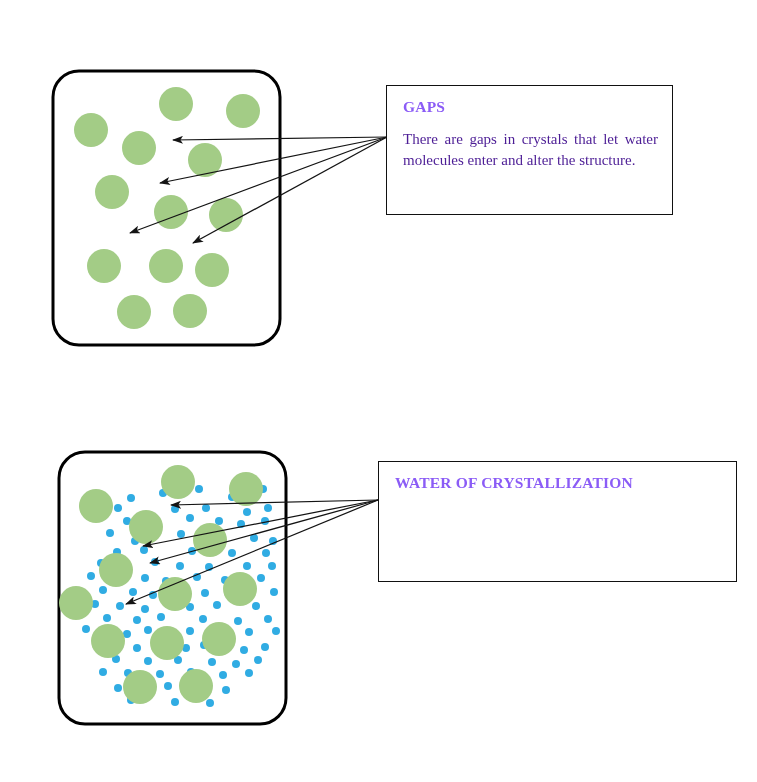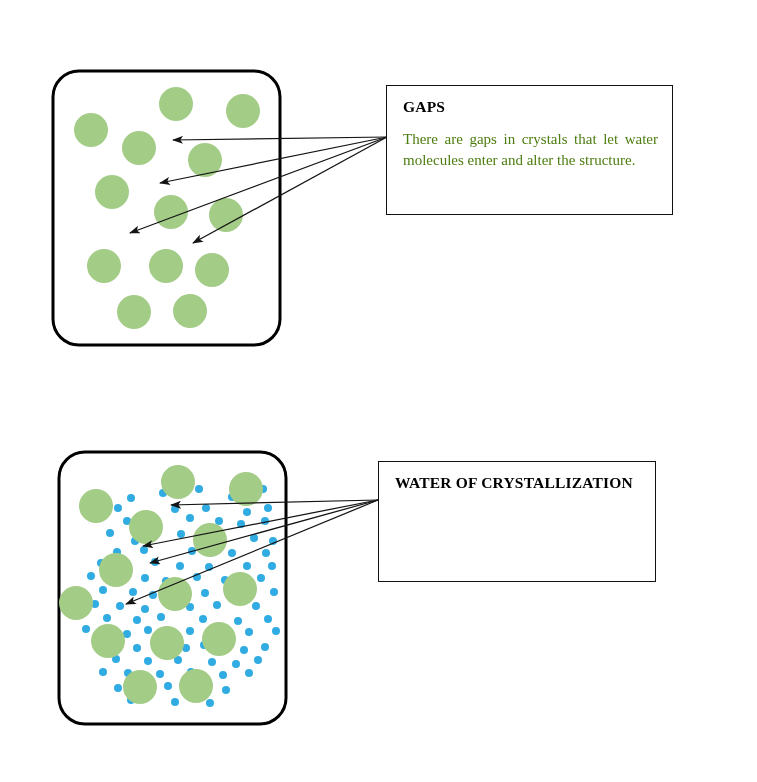--- a/index.html
+++ b/index.html
@@ -27,46 +27,46 @@
     height: 782px;
   }
   .callout {
     position: absolute;
     box-sizing: border-box;
     background: #ffffff;
     border: 1.4px solid #111111;
     padding: 12px 14px 14px 16px;
   }
   .callout-title {
-    color: #000000;
+    color: #8b5cf6;
     font-weight: bold;
     font-size: 15.5px;
     letter-spacing: 0.2px;
     line-height: 1.2;
     margin: 0 0 12px 0;
     font-family: "Liberation Serif", "DejaVu Serif", serif;
   }
   .callout-body {
-    color: #4d7c0f;
+    color: #4c1d95;
     font-size: 15px;
     line-height: 1.45;
     text-align: justify;
     margin: 0;
     font-family: "Liberation Serif", "DejaVu Serif", serif;
   }
   #callout-gaps {
     left: 386px;
     top: 85px;
     width: 287px;
     height: 130px;
   }
   #callout-woc {
     left: 378px;
     top: 461px;
-    width: 278px;
+    width: 359px;
     height: 121px;
   }
   #callout-woc .callout-title { margin-bottom: 10px; }
 </style>
 </head>
 <body>
 
 <div id="stage">
 
   <svg class="layer" viewBox="0 0 757 782">

